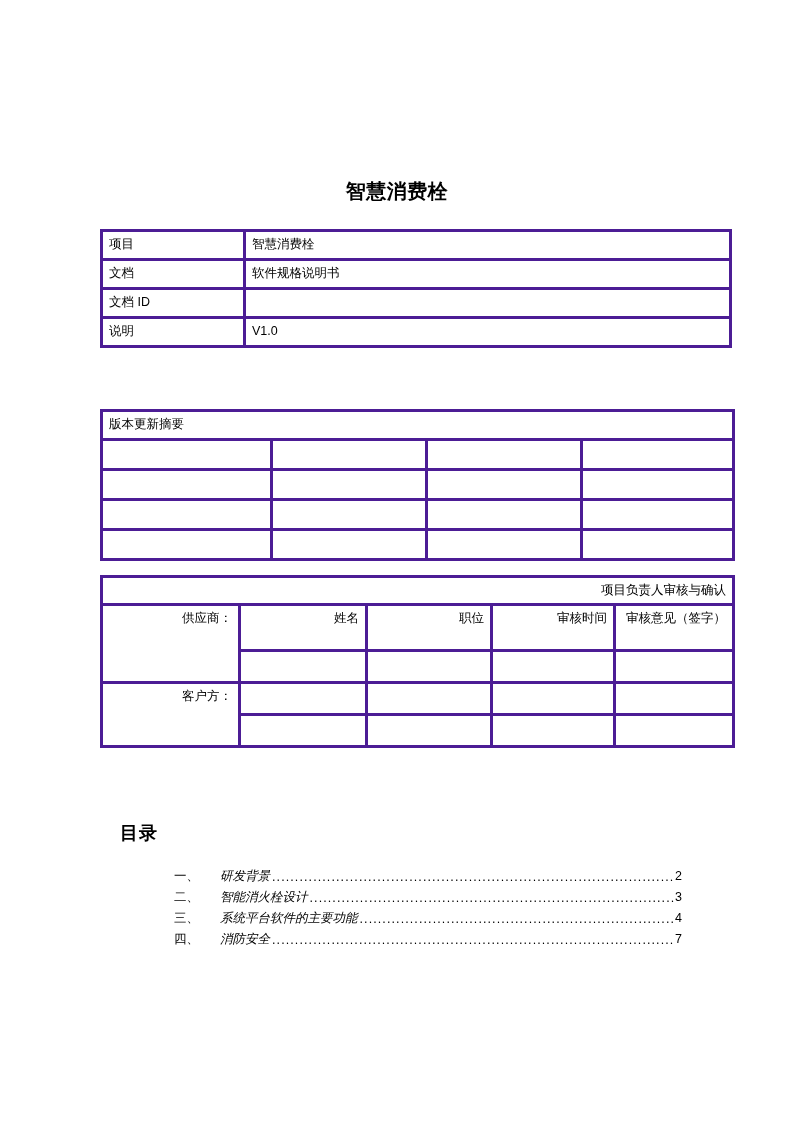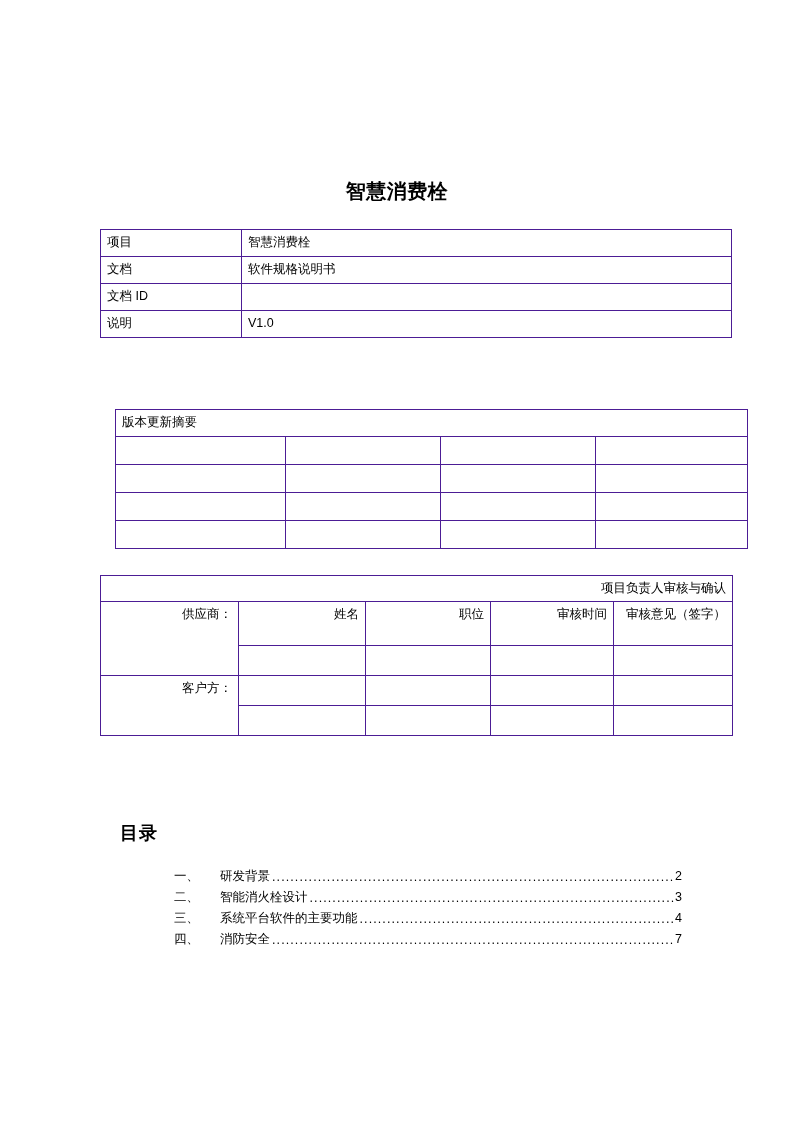--- a/index.html
+++ b/index.html
@@ -40,41 +40,41 @@
 
   
   table.doc-table {
     position: absolute;
     border-collapse: collapse;
     table-layout: fixed;
     font-size: 12.5px;
     line-height: 16px;
   }
   table.doc-table td {
-    border: 1px solid #4c1d95;
+    border: 3px solid #4c1d95;
     padding: 4px 6px 3px 6px;
     vertical-align: top;
     font-family: "Liberation Sans", sans-serif;
     font-size: 12.5px;
     color: #000;
     word-break: break-word;
   }
 
   
   #meta-table {
     left: 100px;
     top: 229px;
     width: 632px;
   }
   #meta-table td { height: 19px; }
   #meta-table td.label { width: 128px; }
 
   
   #version-table {
-    left: 115px;
+    left: 100px;
     top: 409px;
     width: 632px;
   }
   #version-table td { height: 19px; }
   #version-table td.vh-title { height: 19px; }
   #version-table td.empty-row { height: 20px; }
 
   
   #approval-table {
     left: 100px;
@@ -114,20 +114,21 @@
     height: 21px;
     white-space: nowrap;
   }
   .toc-num {
     width: 46px;
     flex: 0 0 46px;
   }
   .toc-label {
     flex: 0 0 auto;
     padding-right: 2px;
+    font-style: italic;
   }
   .toc-dots {
     flex: 1 1 auto;
     overflow: hidden;
     position: relative;
     height: 16px;
   }
   .toc-dots::after {
     content: "..............................................................................................................................................................................................";
     position: absolute;

